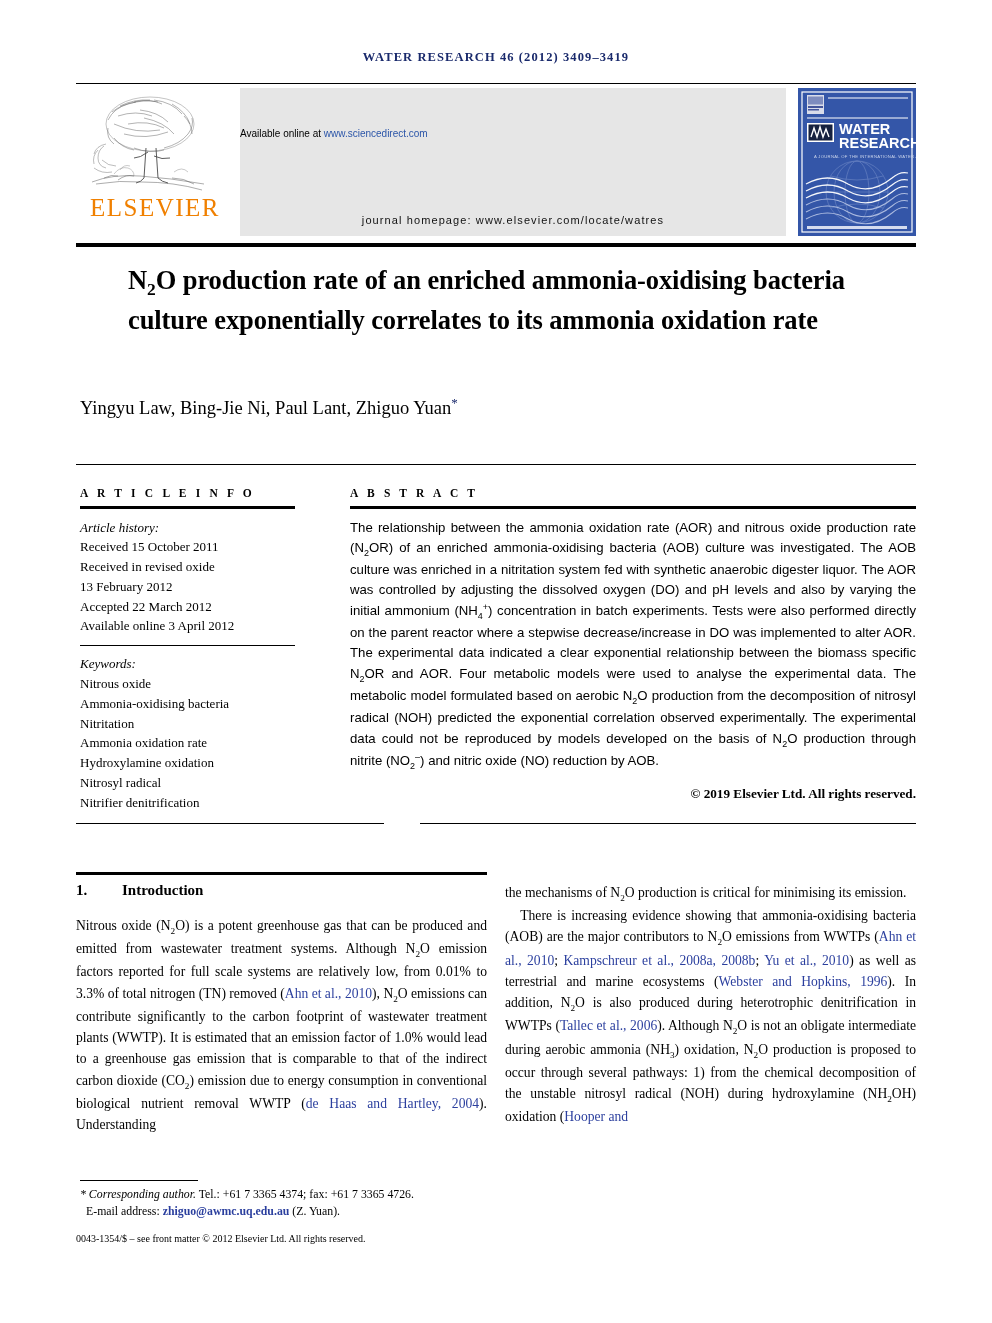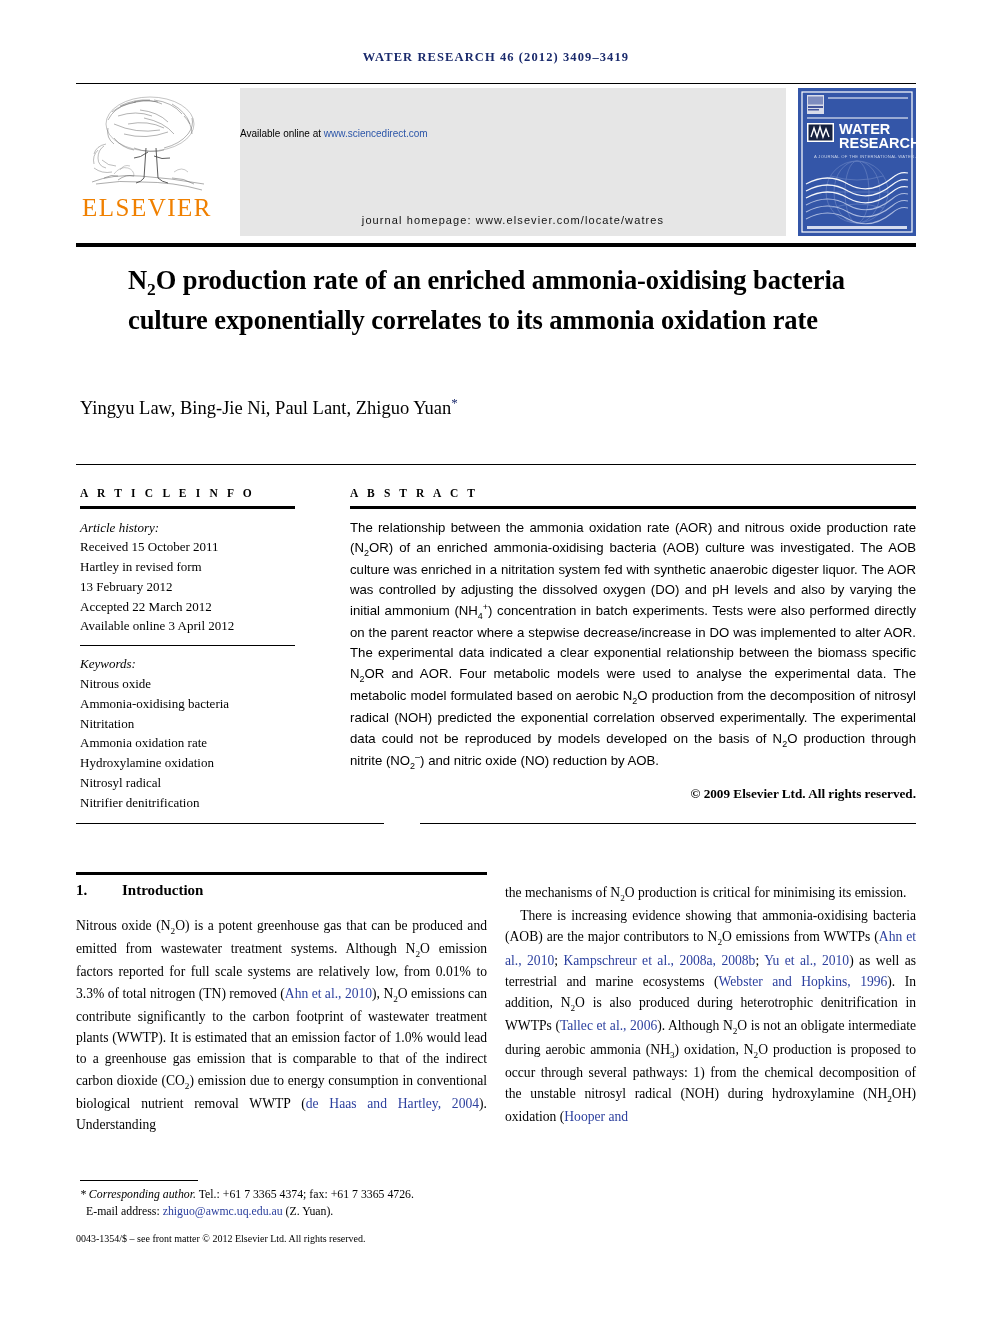--- a/index.html
+++ b/index.html
@@ -67,20 +67,21 @@
     display: block;
   }
   .elsevier-word {
     margin-left: 6px;
     margin-top: 1px;
     color: #f08000;
     font-size: 25px;
     letter-spacing: 1.5px;
     font-family: "Liberation Serif", serif;
     line-height: 1;
+    text-align: center;
   }
 
   
   .sd-panel {
     flex: 1 1 auto;
     background: #e6e6e6;
     margin-left: 12px;
     margin-right: 12px;
     position: relative;
     height: 148px;
@@ -278,21 +279,21 @@
   .footnote {
     position: absolute;
     left: 80px; top: 1186px;
     width: 430px;
     font-size: 11.8px;
     line-height: 1.46;
     font-family: "Liberation Serif", serif;
   }
   .footnote .fn-ital { font-style: italic; }
   .footnote .fn-hang { display: block; padding-left: 12px; text-indent: -6px; }
-  .footnote .link { color: #2b3f9e; }
+  .footnote .link { color: #2b3f9e; font-weight: bold; }
   .imprint {
     position: absolute;
     left: 76px; top: 1232px;
     width: 460px;
     font-size: 10px;
     line-height: 1.48;
     font-family: "Liberation Serif", serif;
   }
   .imprint .doi-link { color: #2b3f9e; }
 </style>
@@ -423,40 +424,40 @@
 
   <div class="authors"><span>Yingyu Law, Bing-Jie Ni, Paul Lant, Zhiguo Yuan</span><span class="star">*</span></div>
 
   <div class="hr-thin" id="hr-above-info"></div>
 
   <div class="col-info">
     <div class="sec-label">A R T I C L E  I N F O</div>
     <div class="sec-rule"></div>
     <div class="info-line italic">Article history:</div>
     <div class="info-line">Received 15 October 2011</div>
-    <div class="info-line">Hartley in revised form</div>
+    <div class="info-line">Received in revised oxide</div>
     <div class="info-line">13 February 2012</div>
     <div class="info-line">Accepted 22 March 2012</div>
     <div class="info-line">Available online 3 April 2012</div>
     <div class="sec-rule-mid"></div>
     <div class="info-line italic">Keywords:</div>
     <div class="info-line">Nitrous oxide</div>
     <div class="info-line">Ammonia-oxidising bacteria</div>
     <div class="info-line">Nitritation</div>
     <div class="info-line">Ammonia oxidation rate</div>
     <div class="info-line">Hydroxylamine oxidation</div>
     <div class="info-line">Nitrosyl radical</div>
     <div class="info-line">Nitrifier denitrification</div>
   </div>
 
   <div class="col-abstract">
     <div class="sec-label">A B S T R A C T</div>
     <div class="sec-rule"></div>
     <div class="abstract-body">The relationship between the ammonia oxidation rate (AOR) and nitrous oxide production rate (N<sub>2</sub>OR) of an enriched ammonia-oxidising bacteria (AOB) culture was investigated. The AOB culture was enriched in a nitritation system fed with synthetic anaerobic digester liquor. The AOR was controlled by adjusting the dissolved oxygen (DO) and pH levels and also by varying the initial ammonium (NH<span class="nh4"><sub>4</sub><sup>+</sup></span>) concentration in batch experiments. Tests were also performed directly on the parent reactor where a stepwise decrease/increase in DO was implemented to alter AOR. The experimental data indicated a clear exponential relationship between the biomass specific N<sub>2</sub>OR and AOR. Four metabolic models were used to analyse the experimental data. The metabolic model formulated based on aerobic N<sub>2</sub>O production from the decomposition of nitrosyl radical (NOH) predicted the exponential correlation observed experimentally. The experimental data could not be reproduced by models developed on the basis of N<sub>2</sub>O production through nitrite (NO<span class="nh4"><sub>2</sub><sup>–</sup></span>) and nitric oxide (NO) reduction by AOB.</div>
-    <div class="copyright">© 2009 Elsevier Ltd. All rights reserved.</div>
+    <div class="copyright">© 2019 Elsevier Ltd. All rights reserved.</div>
   </div>
 
   <div class="hr-thin" id="hr-below-abstract-left"></div>
   <div class="hr-thin" id="hr-below-abstract-right"></div>
 
   <div class="body-rule"></div>
   <div class="section-no-title"><span class="num">1.</span><span>Introduction</span></div>
 
   <div class="col-left-body">
     Nitrous oxide (N<sub>2</sub>O) is a potent greenhouse gas that can be produced and emitted from wastewater treatment systems. Although N<sub>2</sub>O emission factors reported for full scale systems are relatively low, from 0.01% to 3.3% of total nitrogen (TN) removed (<span class="cite">Ahn et al., 2010</span>), N<sub>2</sub>O emissions can contribute significantly to the carbon footprint of wastewater treatment plants (WWTP). It is estimated that an emission factor of 1.0% would lead to a greenhouse gas emission that is comparable to that of the indirect carbon dioxide (CO<sub>2</sub>) emission due to energy consumption in conventional biological nutrient removal WWTP (<span class="cite">de Haas and Hartley, 2004</span>). Understanding

